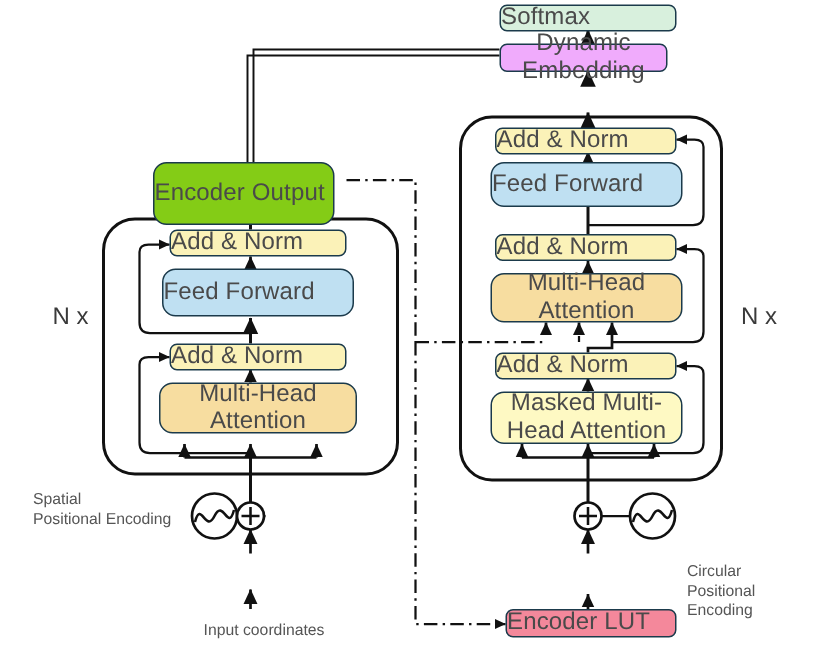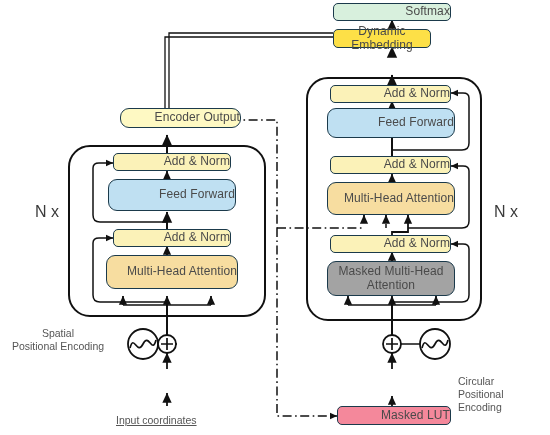--- a/index.html
+++ b/index.html
@@ -9,24 +9,24 @@
     background:#ffffff;
     font-family:"Liberation Sans", sans-serif;
     overflow:hidden;
   }
   svg#wires{position:absolute;left:0;top:0;width:550px;height:435px;}
   .box{
     position:absolute;
     box-sizing:border-box;
     border:1.6px solid #1b3a4b;
     border-radius:5px;
-    display:flex;align-items:center;justify-content:flex-end;
+    display:flex;align-items:center;justify-content:flex-start;
     text-align:center;
     color:#4a4a4a;
-    font-size:12px;
+    font-size:16px;
     line-height:1.15;
     letter-spacing:.1px;
     z-index:3;
   }
   .box.round{border-radius:9px;}
   .stackframe{
     position:absolute;
     box-sizing:border-box;
     border:2px solid #111111;
     border-radius:22px;
@@ -158,21 +158,21 @@
     </g>
     <g>
       <circle cx="392" cy="344" r="9" fill="#ffffff" stroke="#111111" stroke-width="1.8"></circle>
       <path d="M386,344 L398,344 M392,338 L392,350" stroke="#111111" stroke-width="1.7"></path>
     </g>
   </svg>
 
   <div class="stackframe" style="left:68px;top:145px;width:198px;height:172px;"></div>
   <div class="stackframe" style="left:306px;top:77px;width:176px;height:244px;"></div>
 
-  <div class="box round" style="left:120px;top:108px;width:121px;height:20px;background:#fef9c3;">
+  <div class="box round" style="left:102px;top:108px;width:121px;height:42px;background:#84cc16;">
     <span>Encoder Output</span>
   </div>
 
   <div class="box" style="left:113px;top:153px;width:118px;height:18px;background:#fbf2b8;">
     <span>Add &amp; Norm</span>
   </div>
 
   <div class="box round" style="left:108px;top:179px;width:128px;height:32px;background:#bfe0f2;">
     <span>Feed Forward</span>
   </div>
@@ -180,31 +180,31 @@
   <div class="box" style="left:113px;top:229px;width:118px;height:18px;background:#fbf2b8;">
     <span>Add &amp; Norm</span>
   </div>
 
   <div class="box round" style="left:106px;top:255px;width:132px;height:34px;background:#f7dda0;">
     <span>Multi-Head Attention</span>
   </div>
 
   <div class="nx" style="left:35px;top:203px;">N x</div>
 
-  <div class="lbl" style="left:0;top:327px;width:116px;text-align:center;">Spatial
+  <div class="lbl" style="left:22px;top:327px;width:116px;">Spatial
 Positional Encoding</div>
 
 
-  <div class="lbl" style="left:116px;top:414px;width:120px;text-decoration:underline;">Input coordinates</div>
+  <div class="lbl" style="left:116px;top:414px;width:120px;text-align:center;">Input coordinates</div>
 
   <div class="box" style="left:333px;top:3px;width:118px;height:18px;background:#d8f0dd;">
     <span>Softmax</span>
   </div>
 
-  <div class="box" style="left:333px;top:29px;width:98px;height:19px;background:#fde047;">
+  <div class="box" style="left:333px;top:29px;width:112px;height:19px;background:#f0abfc;">
     <span>Dynamic Embedding</span>
   </div>
 
 
   <div class="box" style="left:330px;top:85px;width:121px;height:18px;background:#fbf2b8;">
     <span>Add &amp; Norm</span>
   </div>
 
   <div class="box round" style="left:327px;top:108px;width:128px;height:30px;background:#bfe0f2;">
     <span>Feed Forward</span>
@@ -215,27 +215,27 @@
   </div>
 
   <div class="box round" style="left:327px;top:182px;width:128px;height:33px;background:#f7dda0;">
     <span>Multi-Head Attention</span>
   </div>
 
   <div class="box" style="left:330px;top:235px;width:121px;height:18px;background:#fbf2b8;">
     <span>Add &amp; Norm</span>
   </div>
 
-  <div class="box round" style="left:327px;top:261px;width:128px;height:35px;background:#a3a3a3;padding:0 8px;">
+  <div class="box round" style="left:327px;top:261px;width:128px;height:35px;background:#fef9c3;padding:0 8px;">
     <span>Masked Multi-Head Attention</span>
   </div>
 
   <div class="nx" style="left:494px;top:203px;">N x</div>
 
   <div class="lbl" style="left:458px;top:327px;width:92px;margin-top:48px;">Circular
 Positional Encoding</div>
 
 
   <div class="box" style="left:337px;top:406px;width:114px;height:19px;background:#f4889b;">
-    <span>Masked LUT</span>
+    <span>Encoder LUT</span>
   </div>
 
 </div>
 
 </body></html>

